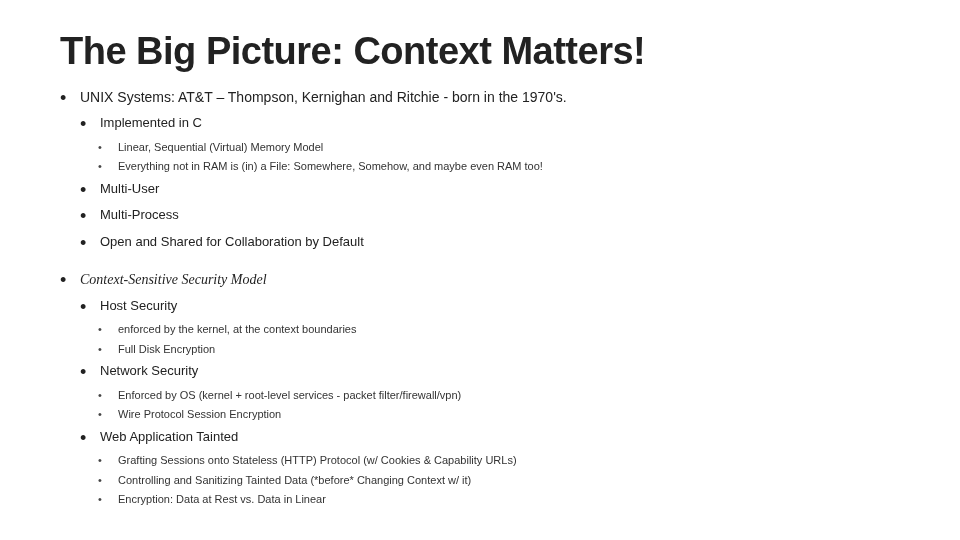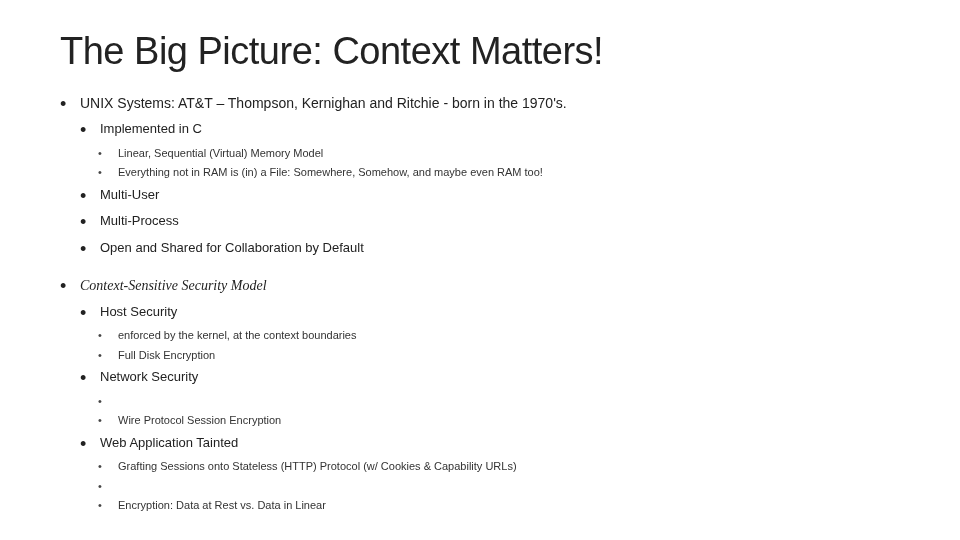--- a/index.html
+++ b/index.html
@@ -18,23 +18,23 @@
 
     .slide {
       width: 960px;
       height: 540px;
       background: #ffffff;
       padding: 30px 60px 30px 60px;
     }
 
     .slide-title {
       font-size: 38px;
-      font-weight: 400;
+      font-weight: 700;
       color: #222222;
-      margin-bottom: 20px;
+      margin-bottom: 14px;
       letter-spacing: -0.5px;
     }
 
     .content {
       font-size: 13px;
       color: #222222;
       line-height: 1.5;
     }
 
     .level1 {
@@ -165,39 +165,41 @@
       <span class="bullet-text">Full Disk Encryption</span>
     </div>
 
     <div class="level2 bullet-row">
       <span class="bullet-symbol dot">•</span>
       <span class="bullet-text">Network Security</span>
     </div>
 
     <div class="level3 bullet-row">
       <span class="bullet-symbol small-dot">•</span>
+      <span class="bullet-text">Enforced by OS (kernel + root-level services - packet filter/firewall/vpn)</span>
     </div>
 
     <div class="level3 bullet-row">
       <span class="bullet-symbol small-dot">•</span>
       <span class="bullet-text">Wire Protocol Session Encryption</span>
     </div>
 
     <div class="level2 bullet-row">
       <span class="bullet-symbol dot">•</span>
       <span class="bullet-text">Web Application Tainted</span>
     </div>
 
     <div class="level3 bullet-row">
       <span class="bullet-symbol small-dot">•</span>
       <span class="bullet-text">Grafting Sessions onto Stateless (HTTP) Protocol (w/ Cookies &amp; Capability URLs)</span>
     </div>
 
     <div class="level3 bullet-row">
       <span class="bullet-symbol small-dot">•</span>
+      <span class="bullet-text">Controlling and Sanitizing Tainted Data (*before* Changing Context w/ it)</span>
     </div>
 
     <div class="level3 bullet-row">
       <span class="bullet-symbol small-dot">•</span>
       <span class="bullet-text">Encryption: Data at Rest vs. Data in Linear</span>
     </div>
 
   </div>
 </div>
 

